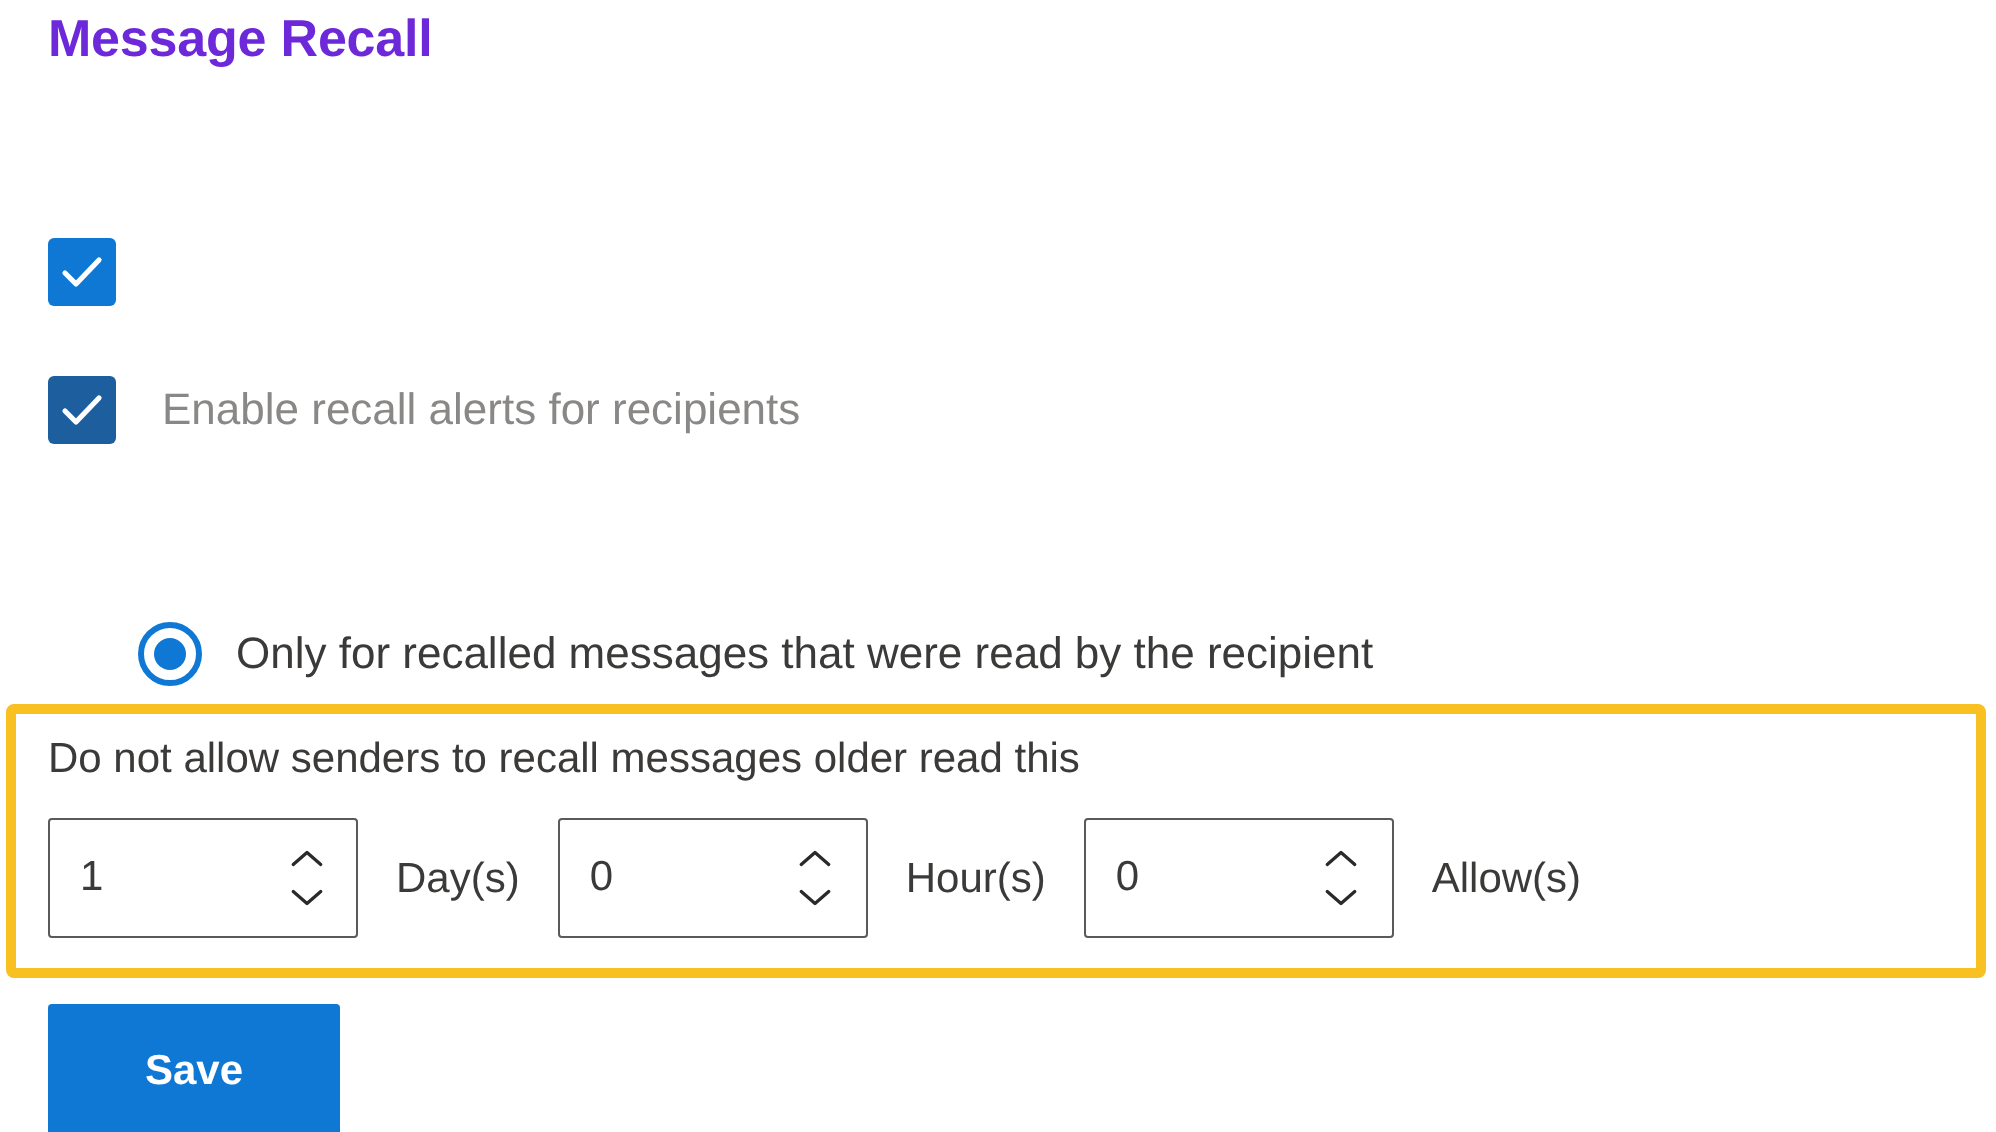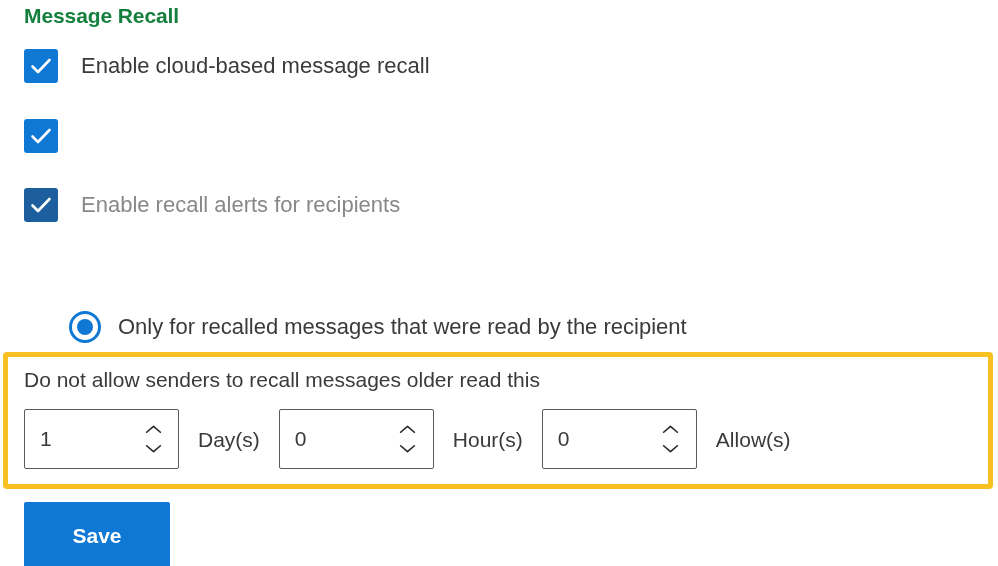--- a/index.html
+++ b/index.html
@@ -21,23 +21,23 @@
     position: absolute;
     inset: 0;
     background: #ffffff;
   }
 
   
   .section-title {
     position: absolute;
     left: 24px;
     top: 4px;
-    font-size: 21px;
+    font-size: 26px;
     font-weight: bold;
-    color: #15803d;
+    color: #6d28d9;
     letter-spacing: -0.1px;
     white-space: nowrap;
   }
 
   
   .check-row {
     position: absolute;
     left: 24px;
     display: flex;
     align-items: center;
@@ -221,28 +221,20 @@
     padding: 0;
   }
 </style>
 </head>
 <body>
 
 <div class="page">
 
   <div class="section-title">Message Recall</div>
 
-  <div class="check-row r1">
-    <span class="checkbox on">
-      <svg viewBox="0 0 24 24" aria-hidden="true">
-        <path d="M3.5 12.5 L9 18 L20.5 6" fill="none" stroke="#ffffff" stroke-width="2.6" stroke-linecap="round" stroke-linejoin="round"></path>
-      </svg>
-    </span>
-    <span class="check-label">Enable cloud-based message recall</span>
-  </div>
 
   <div class="check-row r2">
     <span class="checkbox on">
       <svg viewBox="0 0 24 24" aria-hidden="true">
         <path d="M3.5 12.5 L9 18 L20.5 6" fill="none" stroke="#ffffff" stroke-width="2.6" stroke-linecap="round" stroke-linejoin="round"></path>
       </svg>
     </span>
   </div>
 
   <div class="check-row r3">

